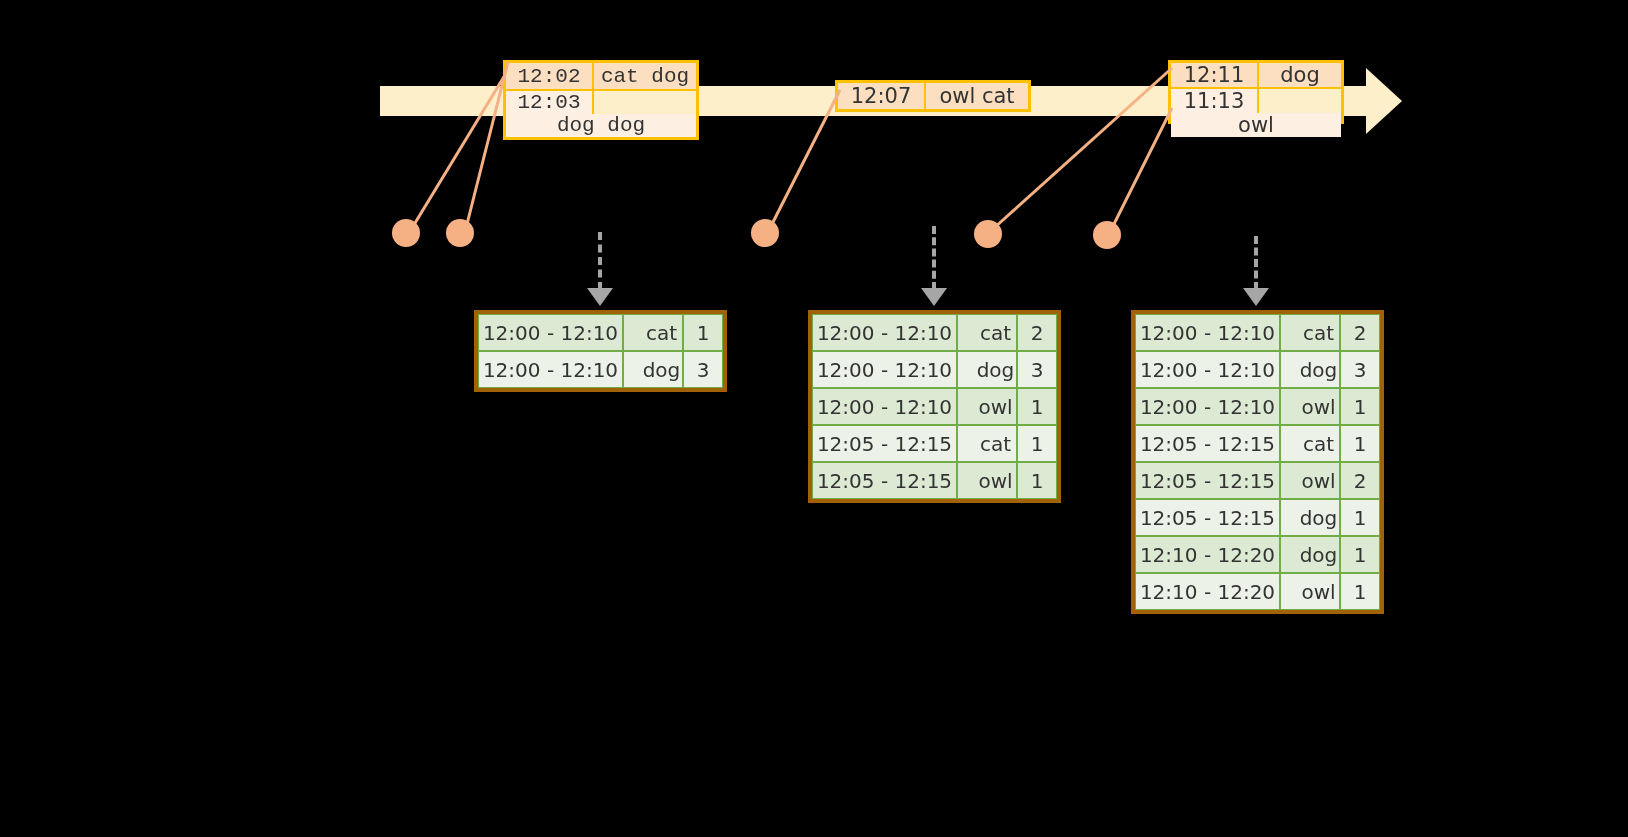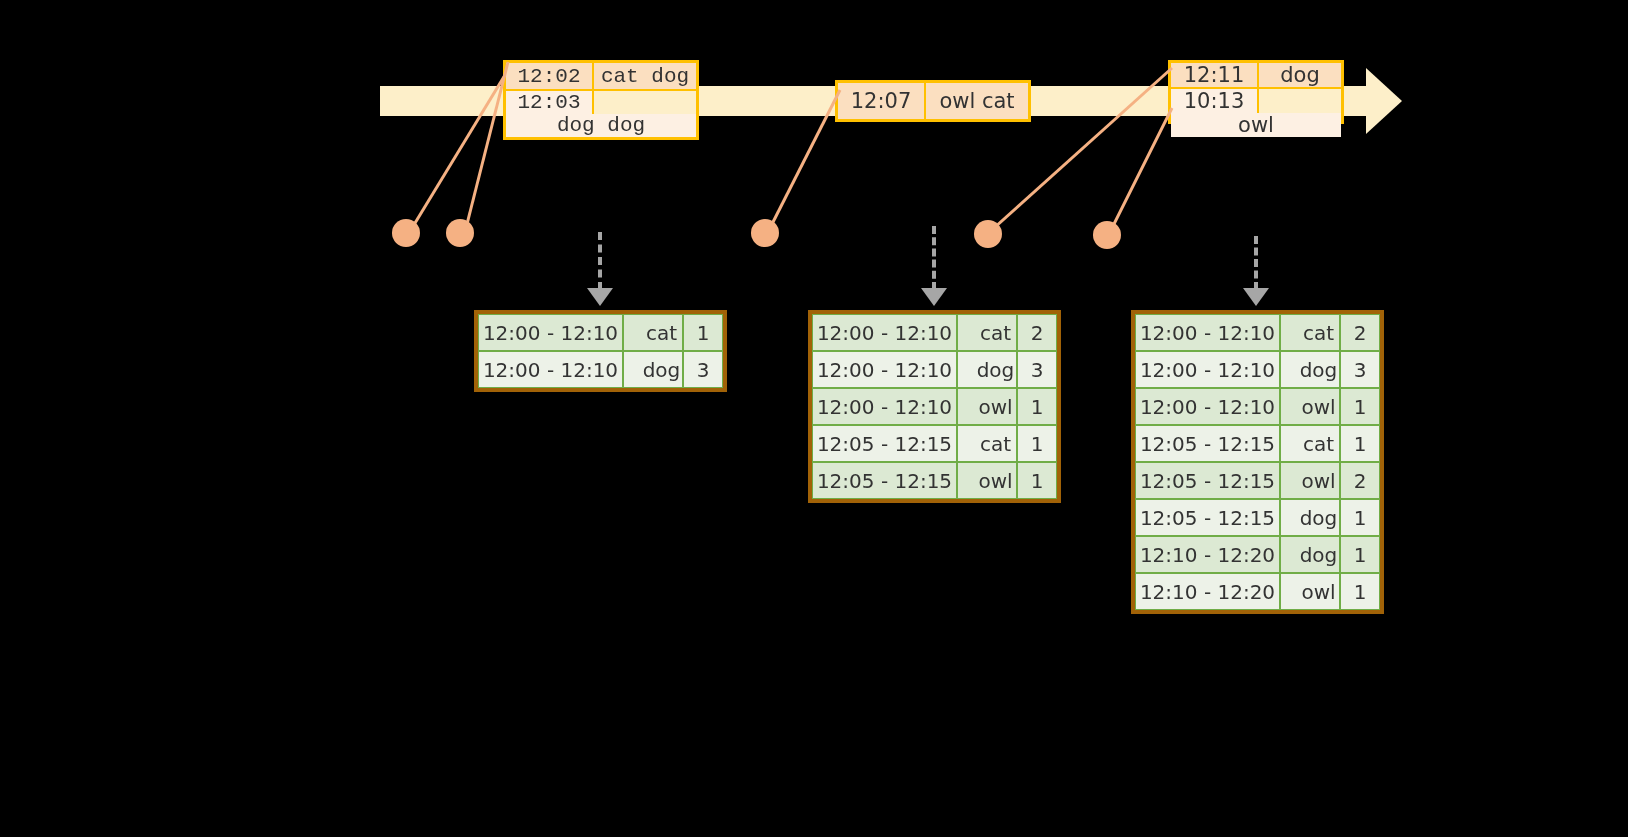--- a/index.html
+++ b/index.html
@@ -109,34 +109,34 @@
     <div class="event-row shade-a">
       <div class="ev-cell ev-time">12:02</div>
       <div class="ev-cell ev-val">cat dog</div>
     </div>
     <div class="event-row shade-b">
       <div class="ev-cell ev-time">12:03</div>
       <div class="ev-cell ev-val">dog dog</div>
     </div>
   </div>
 
-  <div class="event-box" style="left:835px;top:80px;width:196px;height:42px;">
+  <div class="event-box" style="left:835px;top:80px;width:196px;height:32px;">
     <div class="event-row shade-a">
       <div class="ev-cell ev-time">12:07</div>
       <div class="ev-cell ev-val">owl cat</div>
     </div>
   </div>
 
   <div class="event-box" style="left:1168px;top:60px;width:176px;height:64px;">
     <div class="event-row shade-a">
       <div class="ev-cell ev-time">12:11</div>
       <div class="ev-cell ev-val">dog</div>
     </div>
     <div class="event-row shade-b">
-      <div class="ev-cell ev-time">10:13</div>
+      <div class="ev-cell ev-time">11:13</div>
       <div class="ev-cell ev-val">owl</div>
     </div>
   </div>
 
   <svg class="conn-svg">
     <line x1="412" y1="228" x2="505" y2="75" stroke="#F5B183" stroke-width="3"></line>
     <line x1="466" y1="228" x2="508" y2="62" stroke="#F5B183" stroke-width="3"></line>
     <line x1="770" y1="228" x2="840" y2="90" stroke="#F5B183" stroke-width="3"></line>
     <line x1="994" y1="228" x2="1172" y2="68" stroke="#F5B183" stroke-width="3"></line>
     <line x1="1112" y1="228" x2="1172" y2="108" stroke="#F5B183" stroke-width="3"></line>

